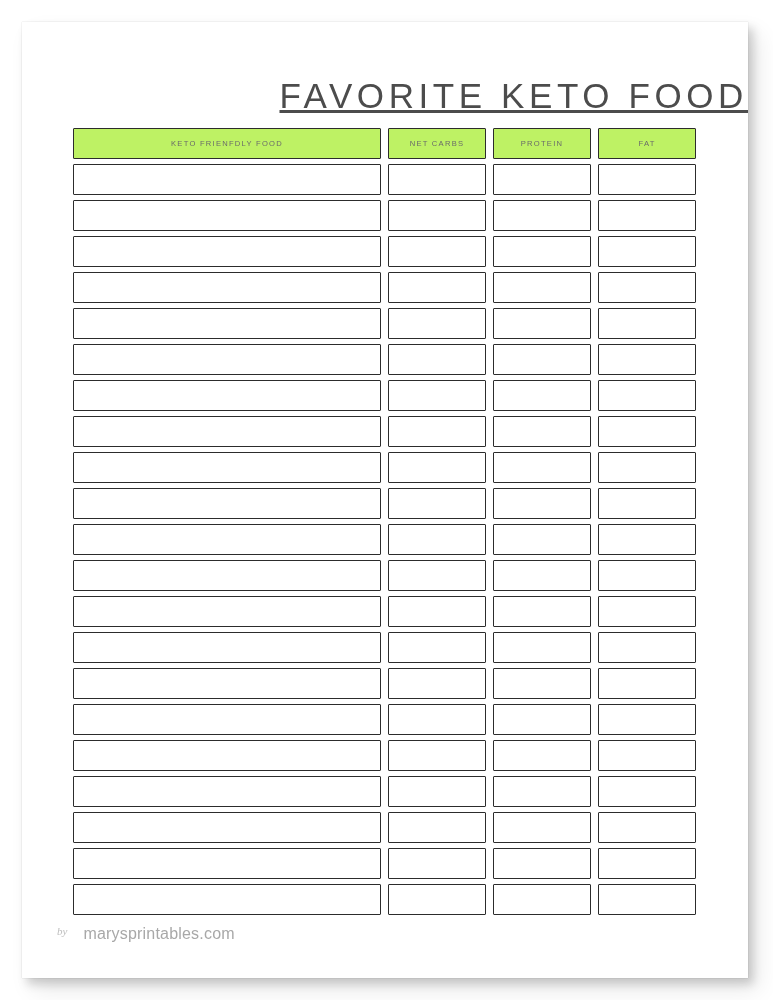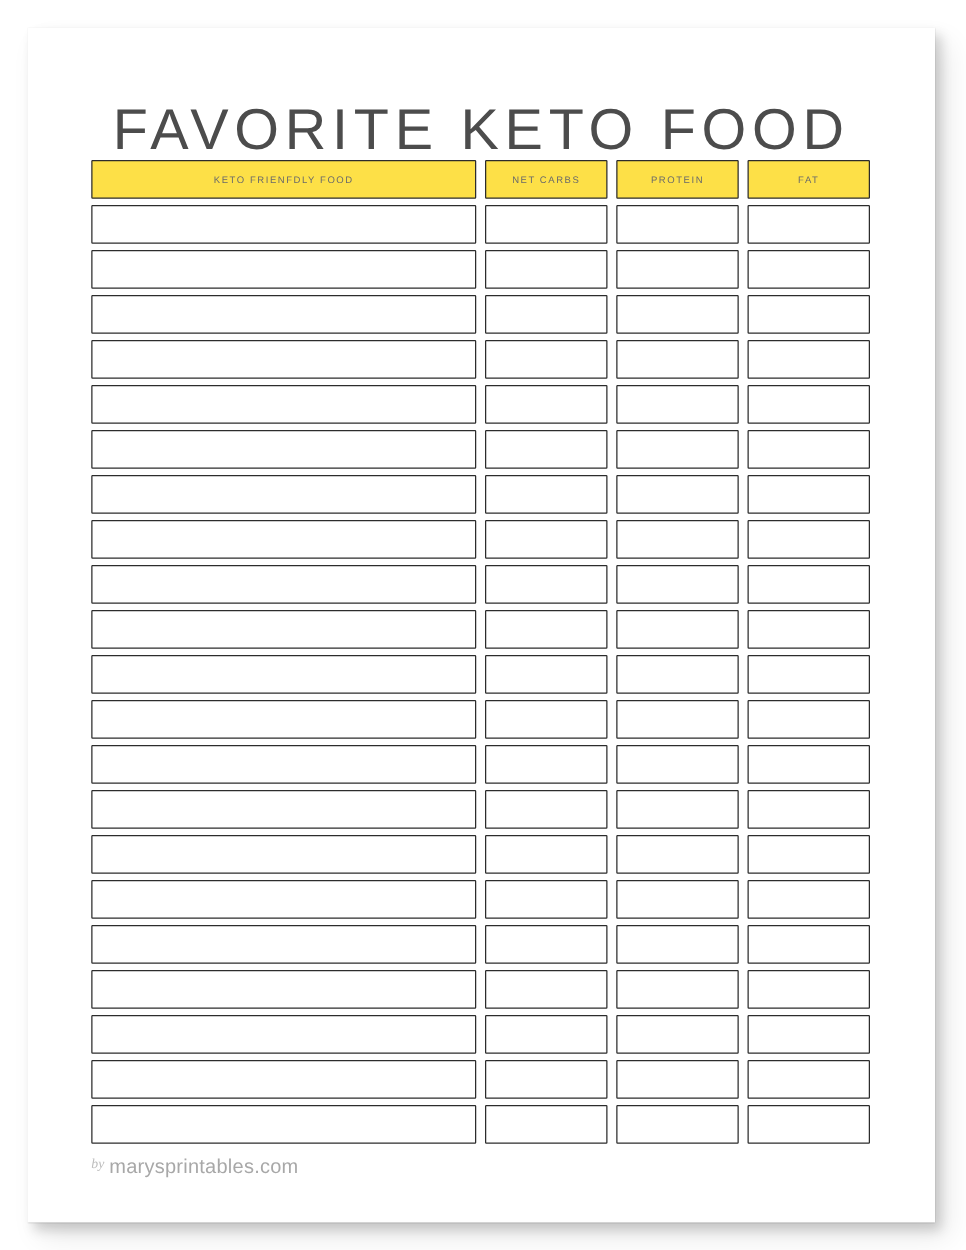--- a/index.html
+++ b/index.html
@@ -32,27 +32,28 @@
       10px 12px 22px rgba(0,0,0,0.09),
       0 0 1px rgba(0,0,0,0.22);
   }
 
   
   .title {
     position: absolute;
     left: 0;
     top: 54px;
     width: 726px;
-    text-align: center;
-    font-size: 46px;
+    text-align: right;
+    font-size: 35px;
     font-weight: 300;
     letter-spacing: 4.6px;
     color: #4c4c4c;
     white-space: nowrap;
     font-family: "Liberation Sans", sans-serif;
+    text-decoration: underline;
   }
 
   
   .table {
     position: absolute;
     left: 51px;      
     top: 106px;      
     width: 623px;    
   }
 
@@ -68,43 +69,43 @@
     height: 31px;
     border-radius: 1px;
   }
 
   
   .col-food    { width: 308px; }
   .col-narrow  { width: 98px; }
   .gap         { width: 7px; flex: none; }
 
   .header-row .cell {
-    background: #fde047;
+    background: #bef264;
     display: flex;
     align-items: center;
     justify-content: center;
   }
 
   .header-label {
     font-size: 7.6px;
     letter-spacing: 1.25px;
     color: #6a6a6a;
     text-transform: uppercase;
     white-space: nowrap;
     font-family: "Liberation Sans", sans-serif;
   }
 
   
   .footer {
     position: absolute;
-    left: 51px;
+    left: 35px;
     top: 903px;
     display: flex;
     align-items: flex-start;
-    gap: 4px;
+    gap: 16px;
     color: #b0b0b0;
   }
 
   .footer-by {
     font-size: 11px;
     font-style: italic;
     font-family: "Liberation Serif", serif;
     color: #bdbdbd;
   }
 

